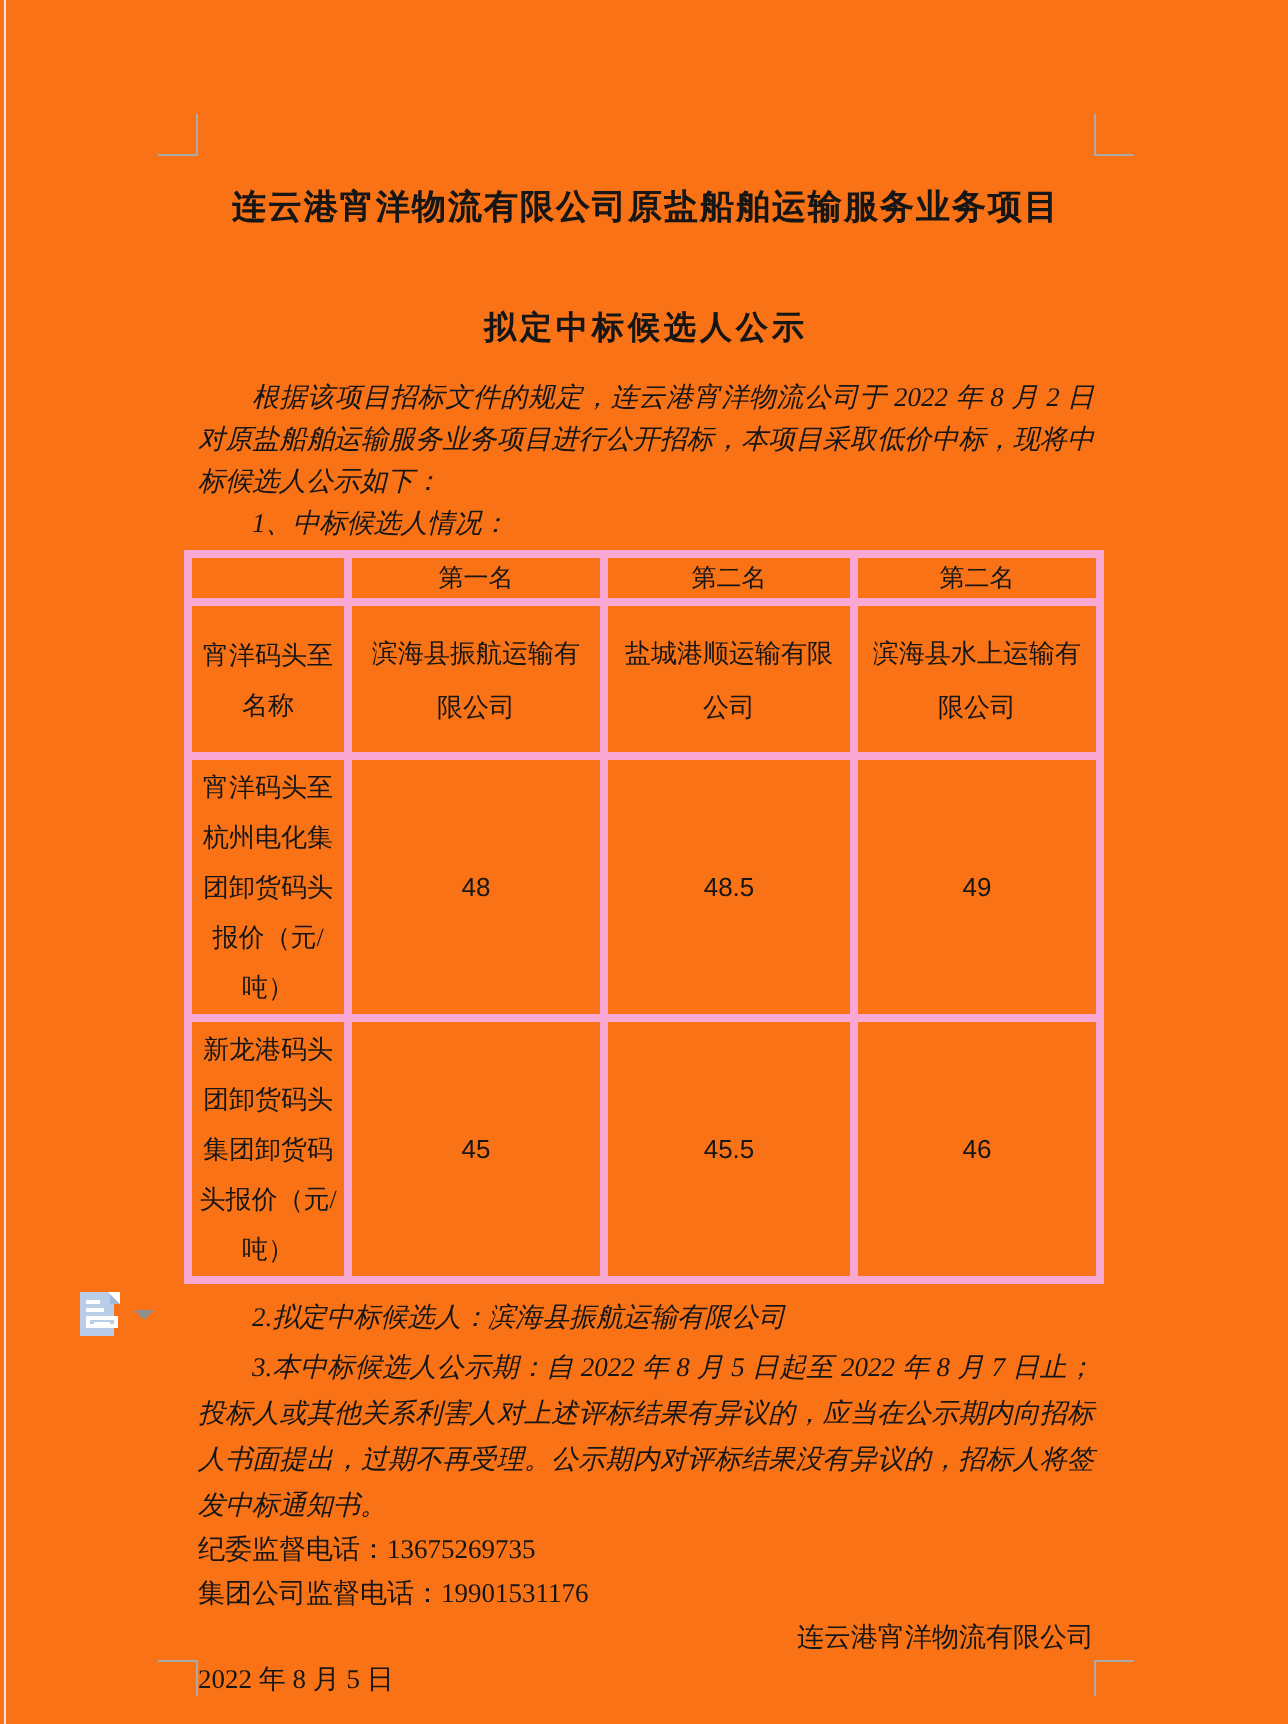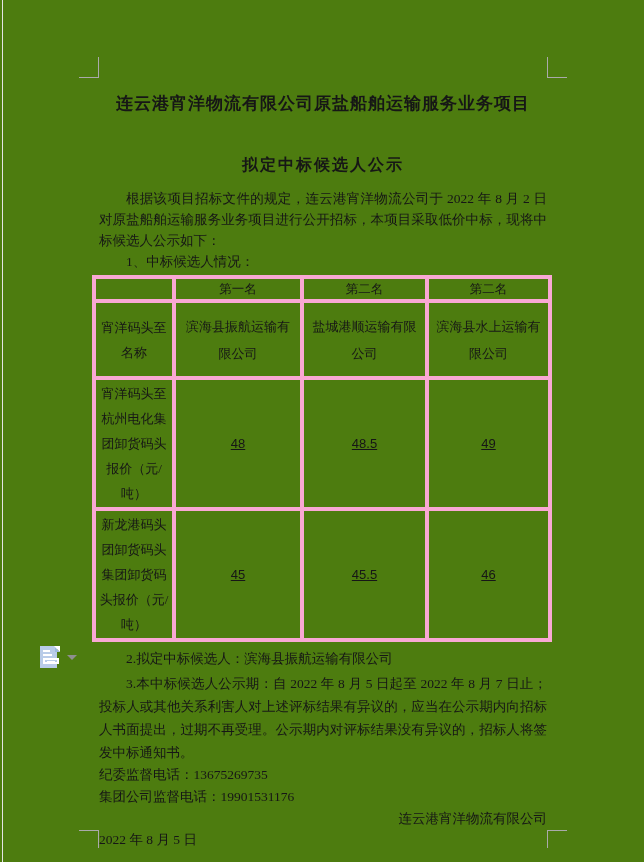--- a/index.html
+++ b/index.html
@@ -4,21 +4,21 @@
 <style>
   * { box-sizing: border-box; }
   html, body {
     margin: 0; padding: 0;
     width: 644px; height: 862px;
     background: #ffffff;
     overflow: hidden;
     font-family: "Liberation Serif", "DejaVu Serif", serif;
     color: #161616;
   }
-  .page { position: relative; width: 644px; height: 862px; background: #4d7c0f; }
+  .page { position: relative; width: 644px; height: 862px; background: #f97316; }
 
   .window-edge {
     position: absolute; left: 2px; top: 0;
     width: 1px; height: 862px; background: #e4e4e4;
   }
 
   
   .crop { position: absolute; }
   .crop-tl { left: 79px; top: 57px;  width: 20px; height: 21px; border-right: 1px solid #aaa; border-bottom: 1px solid #aaa; }
   .crop-tr { left: 547px; top: 57px; width: 20px; height: 21px; border-left: 1px solid #aaa;  border-bottom: 1px solid #aaa; }
@@ -73,20 +73,21 @@
     margin: 37px 0 0 0;
     text-align: center;
     font-size: 16px; font-weight: bold;
     letter-spacing: 2px;
     line-height: 23px;
   }
   .para {
     font-size: 13.5px;
     line-height: 21px;
     text-align: justify;
+    font-style: italic;
   }
   .intro { margin-top: 12px; text-indent: 2em; }
   .item1 { text-indent: 2em; }
 
   table.bid-table {
     border-collapse: collapse;
     table-layout: fixed;
     width: 456px;
     margin: 3px 0 0 -7px;
   }
@@ -96,21 +97,21 @@
     vertical-align: middle;
     padding: 1px;
     overflow: hidden;
   }
   tr.hdr-row td { height: 24px; font-size: 12.5px; }
   tr.name-row td { height: 77px; }
   tr.price-row-1 td { height: 126px; }
   tr.price-row-2 td { height: 127px; }
   td.label-cell { font-size: 13px; line-height: 25px; white-space: pre-line; }
   td.name-cell  { font-size: 13px; line-height: 27px; white-space: pre-line; }
-  td.value-cell { font-family: "Liberation Sans", "DejaVu Sans", sans-serif; font-size: 13px; text-decoration: underline; }
+  td.value-cell { font-family: "Liberation Sans", "DejaVu Sans", sans-serif; font-size: 13px; }
 
   .item2 { margin-top: 6px; text-indent: 2em; line-height: 21px; }
   .item3 { margin-top: 3px; text-indent: 2em; line-height: 23px; }
   .phone { font-size: 13.5px; line-height: 20.5px; margin-top: 1px; }
   .sig-company { font-size: 13.5px; line-height: 20.5px; text-align: right; margin-top: 2px; }
   .sig-date { font-size: 13.5px; line-height: 20.5px; padding-right: 7px; }
 </style>
 </head>
 <body>
 

